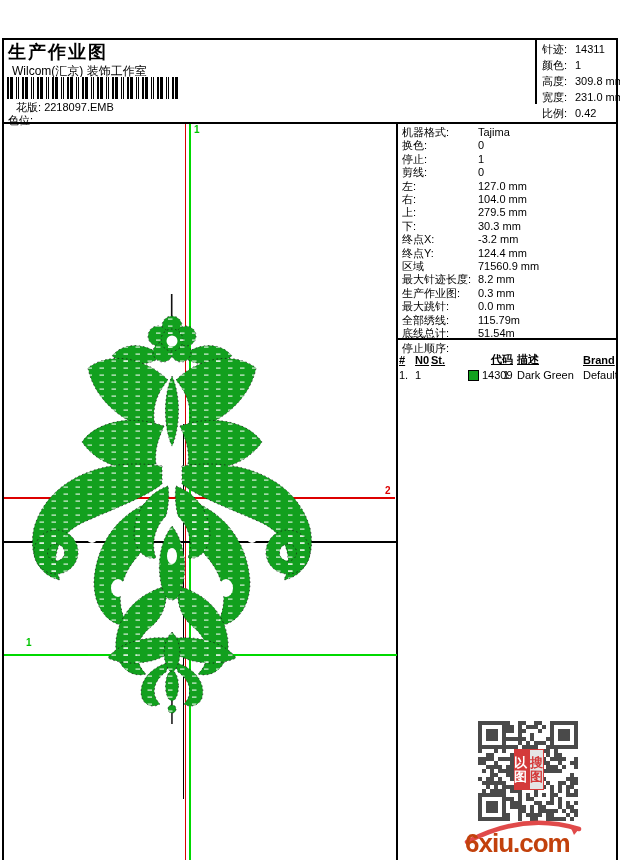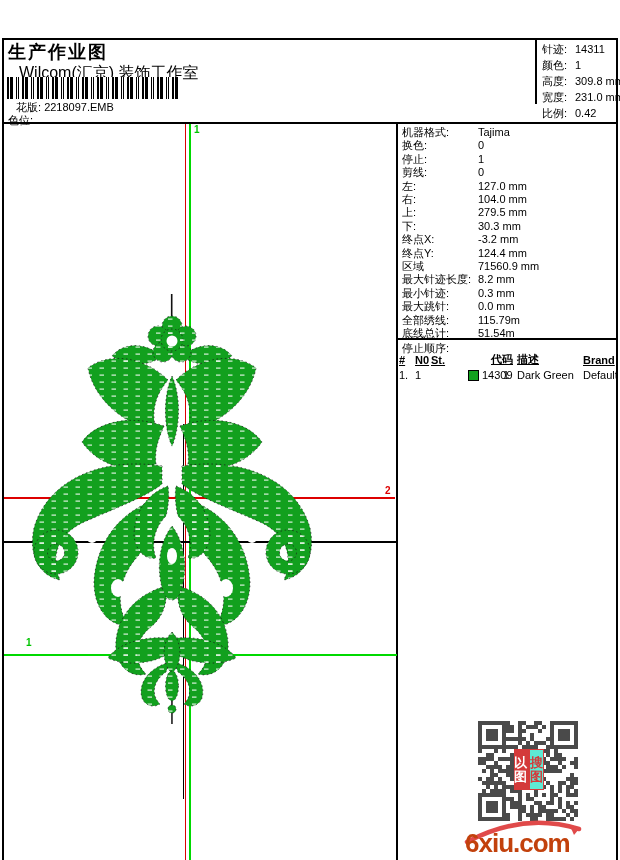--- a/index.html
+++ b/index.html
@@ -1,21 +1,21 @@
 <!DOCTYPE html>
 <html><head>
 <meta charset="utf-8">
 <style>
   html,body{margin:0;padding:0;background:#fff;}
   #root{position:relative;width:620px;height:860px;background:#fff;overflow:hidden;
         font-family:"Liberation Sans","DejaVu Sans",sans-serif;color:#000;margin-top:36px;}
   .abs{position:absolute;}
   .border-frame{left:2px;top:2px;width:612px;height:852px;border:2px solid #000;pointer-events:none;}
   .title{left:8px;top:4px;font-size:18px;font-weight:bold;letter-spacing:2px;}
-  .studio{left:19px;top:27px;font-size:16px;}
+  .studio{left:12px;top:27px;font-size:12px;}
   .barcode{left:7px;top:41px;width:173px;height:22px;
     background:repeating-linear-gradient(90deg,#000 0,#000 2px,#fff 2px,#fff 3px,#000 3px,#000 6px,#fff 6px,#fff 9px,#000 9px,#000 10px,#fff 10px,#fff 11px,#000 11px,#000 12px,#fff 12px,#fff 15px);}
   .pat-row{left:16px;top:64px;font-size:11px;}
   .col-row{left:8px;top:77px;font-size:11px;}
   .tr-box{left:535px;top:2px;width:83px;height:66px;border-left:2px solid #000;padding:3px 0 0 5px;box-sizing:border-box;}
   .srow{display:flex;font-size:11px;line-height:16px;white-space:nowrap;}
   .srow .sl{min-width:33px;}
   .hdr-line{left:2px;top:86px;width:616px;height:2px;background:#000;}
   .panel-vline{left:396px;top:88px;width:2px;height:770px;background:#000;}
   .mlist{left:402px;top:90px;width:214px;}
@@ -38,21 +38,21 @@
   .k-hline{left:3px;top:505px;width:394px;height:1.5px;background:#000;}
   .g-hline{left:3px;top:618px;width:394px;height:2px;background:#00d900;}
   .marker{font-size:10px;font-weight:bold;line-height:10px;}
   .m-green{color:#00c400;}
   .m-red{color:#dd0000;}
   .design{left:22px;top:252px;width:300px;height:436px;}
   
   .qr{left:478px;top:685px;width:100px;height:100px;}
   .seal{left:514px;top:713px;width:30px;height:41px;display:flex;font-size:13px;font-weight:bold;line-height:1.05;}
   .seal .s-l{background:#d43a3a;color:#fff;width:15px;display:flex;flex-direction:column;align-items:center;justify-content:center;}
-  .seal .s-r{background:#5eead4;color:#d43a3a;border:1.5px solid #d43a3a;width:15px;box-sizing:border-box;display:flex;flex-direction:column;align-items:center;justify-content:center;}
+  .seal .s-r{background:#e5e5e5;color:#d43a3a;border:1.5px solid #d43a3a;width:15px;box-sizing:border-box;display:flex;flex-direction:column;align-items:center;justify-content:center;}
   .brand-block{left:463px;top:780px;width:124px;height:44px;}
   .brand-text{position:absolute;left:2px;top:12px;font-size:26px;font-weight:bold;color:#c2410c;letter-spacing:-1px;}
   .swoosh{position:absolute;left:0;top:0;width:124px;height:30px;}
 </style>
 </head>
 <body>
 
 <div id="root">
 
   <div class="abs title">生产作业图</div>
@@ -155,21 +155,21 @@
         <span class="ml">区域</span>
         <span class="mv">71560.9 mm</span>
       </div>
 
       <div class="mrow">
         <span class="ml">最大针迹长度:</span>
         <span class="mv">8.2 mm</span>
       </div>
 
       <div class="mrow">
-        <span class="ml">最小针迹:</span>
+        <span class="ml">生产作业图:</span>
         <span class="mv">0.3 mm</span>
       </div>
 
       <div class="mrow">
         <span class="ml">最大跳针:</span>
         <span class="mv">0.0 mm</span>
       </div>
 
       <div class="mrow">
         <span class="ml">全部绣线:</span>

